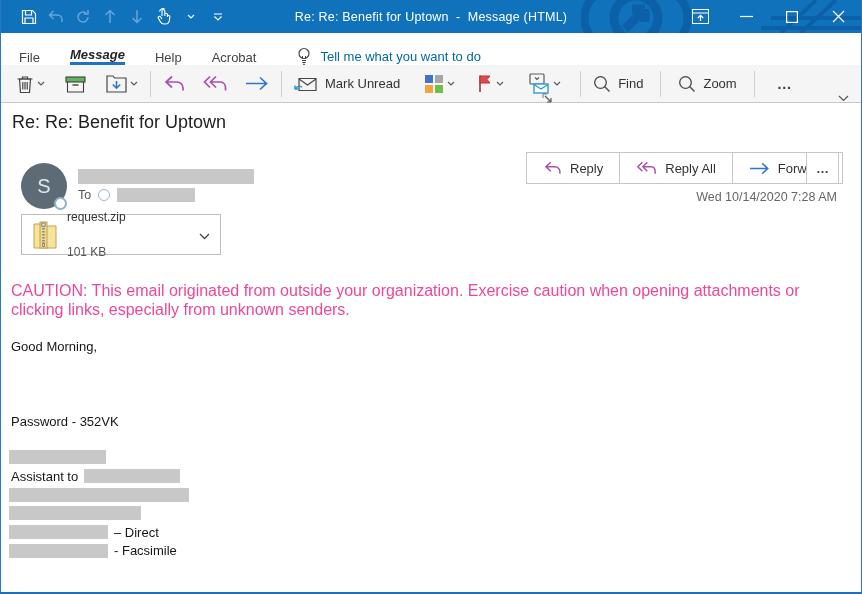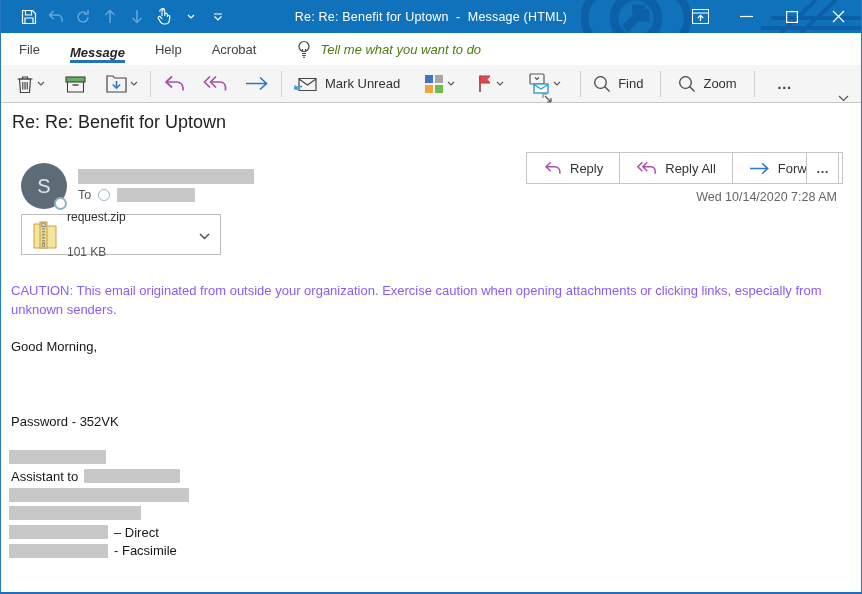--- a/index.html
+++ b/index.html
@@ -13,25 +13,25 @@
   .qat{display:flex;align-items:center;gap:0;margin-left:14px;z-index:2;}
   .qat .qbtn{width:27px;height:24px;display:flex;align-items:center;justify-content:center;}
   .qbtn svg{display:block;}
   .faded{opacity:.45;}
   .title-text{position:absolute;left:0;right:0;top:0;height:33px;display:flex;align-items:center;justify-content:center;
               color:#fff;font-size:12.5px;letter-spacing:.2px;z-index:1;white-space:pre;}
   .winctl{position:absolute;right:0;top:0;height:33px;display:flex;z-index:2;}
   .winctl .wbtn{width:46px;height:33px;display:flex;align-items:center;justify-content:center;}
 
   
-  .menubar{position:absolute;left:0;top:33px;width:100%;height:32px;background:#fff;display:flex;align-items:center;}
+  .menubar{position:absolute;left:0;top:33px;width:100%;height:32px;background:#fff;display:flex;align-items:flex-end;}
   .tab{display:flex;align-items:center;margin:0 15px;font-size:13px;color:#444;cursor:default;box-sizing:border-box;}
   .tab.first{margin-left:18px;}
   .tab.active{color:#262626;font-weight:700;border-bottom:3px solid #2073be;padding-top:10px;font-style:italic;}
-  .tellme{display:flex;align-items:center;gap:9px;margin-left:26px;color:#4d7c0f;font-size:13px;font-style:italic;}
+  .tellme{display:flex;align-items:center;gap:9px;margin-left:26px;color:#0369a1;font-size:13px;}
 
   
   .ribbon{position:absolute;left:0;top:65px;width:100%;height:38px;background:#f5f5f5;border-bottom:1px solid #c8c8c8;
           display:flex;align-items:center;box-sizing:border-box;}
   .rgroup{display:flex;align-items:center;height:100%;}
   .rbtn{display:flex;align-items:center;justify-content:center;padding:0 5px;height:30px;border-radius:2px;color:#333;}
   .rbtn .lbl{font-size:13px;color:#333;margin-left:7px;white-space:nowrap;}
   .chev{margin-left:3px;display:flex;align-items:center;}
   .vsep{width:1px;height:26px;background:#cfcfcf;margin:0 7px;}
   .ellipsis{font-size:15px;font-weight:700;color:#444;letter-spacing:1px;padding:0 10px;}
@@ -56,21 +56,21 @@
             display:flex;align-items:center;justify-content:center;font-size:13px;font-weight:700;color:#444;box-sizing:border-box;}
   .date{position:absolute;right:24px;top:190px;font-size:12.5px;color:#666;}
 
   .attachment{position:absolute;left:20px;top:214px;width:200px;height:41px;border:1px solid #bdbdbd;background:#fff;
               display:flex;align-items:center;box-sizing:border-box;}
   .att-icon{margin:0 9px 0 10px;}
   .att-meta{display:flex;flex-direction:column;line-height:1.25;gap:20px;}
   .att-name{font-size:12px;color:#333;}
   .att-size{font-size:12px;color:#555;}
   .att-chev{margin-left:auto;margin-right:10px;}
-  .p-caution{position:absolute;left:10px;top:281px;width:820px;font-size:13px;color:#8b5cf6;line-height:19px;}
+  .p-caution{position:absolute;left:10px;top:281px;width:820px;font-size:16px;color:#ec4899;line-height:19px;}
   .p-greet{position:absolute;left:10px;top:339px;font-size:13px;color:#161616;}
   .p-line1{position:absolute;left:10px;top:377px;font-size:13px;color:#161616;}
   .p-pass{position:absolute;left:10px;top:414px;font-size:13px;color:#161616;}
   .signature{position:absolute;left:8px;top:448px;font-size:13px;color:#161616;}
   .sig-line{height:18.7px;display:flex;align-items:center;gap:4px;white-space:nowrap;}
   .w97{width:97px;} .w96{width:96px;} .w180{width:180px;} .w132{width:132px;} .w99{width:99px;}
   .sig-line .txt{padding:0 2px;}
 </style>
 </head>
 <body>

